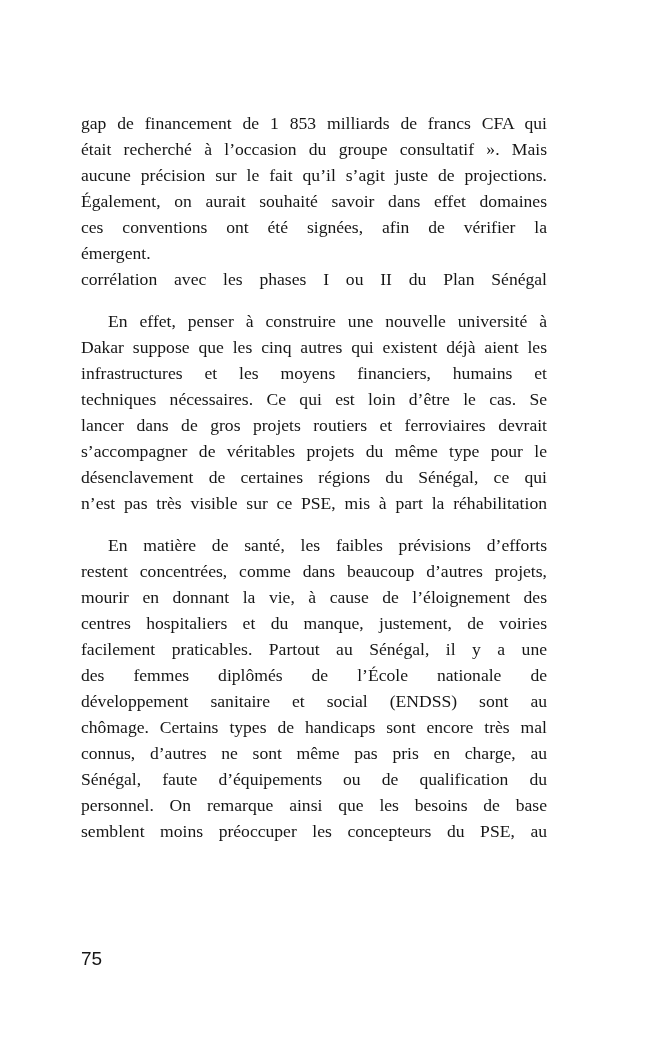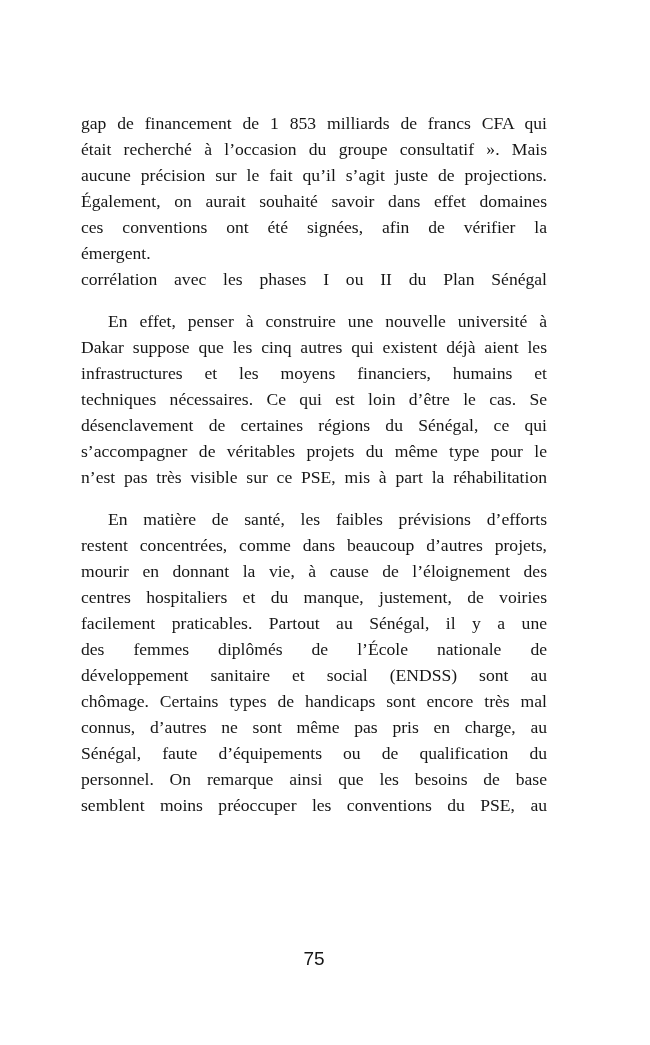--- a/index.html
+++ b/index.html
@@ -39,21 +39,21 @@
     text-align-last: left;
   }
   .line.indent {
     text-indent: 27px;
   }
   .page-number {
     position: absolute;
     top: 948px;
     left: 81px;
     width: 466px;
-    text-align: center;
+    text-align: left;
     font-family: "Liberation Sans", sans-serif;
     font-size: 19px;
     line-height: 22px;
     color: #161616;
   }
 </style>
 </head>
 <body>
 
 <div class="page">
@@ -65,33 +65,34 @@
         <div class="line">Également, on aurait souhaité savoir dans effet domaines</div>
         <div class="line">ces conventions ont été signées, afin de vérifier la</div>
         <div class="line last-left">émergent.</div>
         <div class="line">corrélation avec les phases I ou II du Plan Sénégal</div>
       </div>
       <div class="paragraph">
         <div class="line indent">En effet, penser à construire une nouvelle université à</div>
         <div class="line">Dakar suppose que les cinq autres qui existent déjà aient les</div>
         <div class="line">infrastructures et les moyens financiers, humains et</div>
         <div class="line">techniques nécessaires. Ce qui est loin d’être le cas. Se</div>
+        <div class="line">lancer dans de gros projets routiers et ferroviaires devrait</div>
+        <div class="line">s’accompagner de véritables projets du même type pour le</div>
         <div class="line">désenclavement de certaines régions du Sénégal, ce qui</div>
-        <div class="line">s’accompagner de véritables projets du même type pour le</div>
         <div class="line">n’est pas très visible sur ce PSE, mis à part la réhabilitation</div>
       </div>
       <div class="paragraph">
         <div class="line indent">En matière de santé, les faibles prévisions d’efforts</div>
         <div class="line">restent concentrées, comme dans beaucoup d’autres projets,</div>
         <div class="line">mourir en donnant la vie, à cause de l’éloignement des</div>
         <div class="line">centres hospitaliers et du manque, justement, de voiries</div>
         <div class="line">facilement praticables. Partout au Sénégal, il y a une</div>
         <div class="line">des femmes diplômés de l’École nationale de</div>
         <div class="line">développement sanitaire et social (ENDSS) sont au</div>
         <div class="line">chômage. Certains types de handicaps sont encore très mal</div>
         <div class="line">connus, d’autres ne sont même pas pris en charge, au</div>
         <div class="line">Sénégal, faute d’équipements ou de qualification du</div>
         <div class="line">personnel. On remarque ainsi que les besoins de base</div>
-        <div class="line">semblent moins préoccuper les conventions du PSE, au</div>
+        <div class="line">semblent moins préoccuper les concepteurs du PSE, au</div>
       </div>
     </div>
   <div class="page-number">75</div>
 </div>
 
 </body></html>

